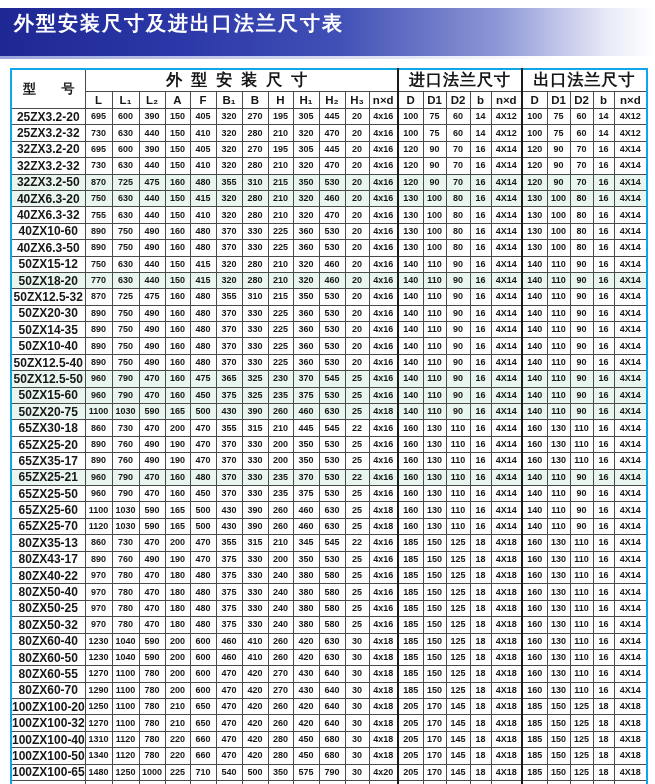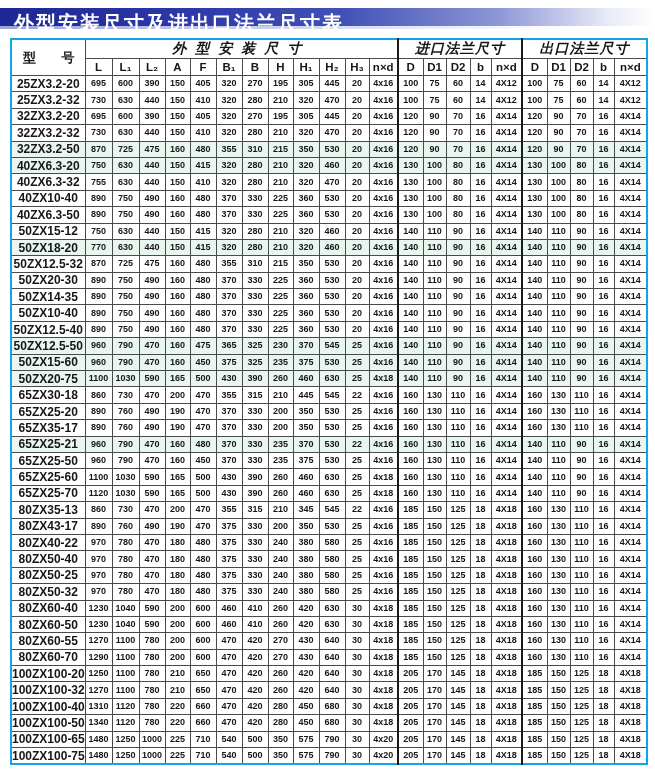--- a/index.html
+++ b/index.html
@@ -1,37 +1,37 @@
 <!DOCTYPE html>
 <html><head>
 <meta charset="utf-8">
 <style>
   html,body { margin:0; padding:0; }
   body {
     width:655px; height:784px; background:#ffffff; overflow:hidden;
     font-family:"Liberation Sans","DejaVu Sans",sans-serif;
   }
   .title-bar {
-    margin-top:8px; height:18px; line-height:31px;
+    margin-top:8px; height:48px; line-height:31px;
     padding-left:14px; box-sizing:border-box;
     background:linear-gradient(90deg,#1e2894 0%,#2c38a8 28%,#4150b6 52%,#8d97d6 76%,#e9ebf8 93%,#ffffff 100%);
     color:#ffffff; font-family:"DejaVu Serif","Liberation Serif",serif;
     font-weight:bold; font-size:20px; letter-spacing:2px; white-space:nowrap;
   }
   .title-under { height:3px; background:linear-gradient(90deg,#9aa4db 0%,rgba(255,255,255,0) 85%); }
   table {
     border-collapse:collapse; table-layout:fixed;
     margin:9px 0 0 10px; width:636px;
     border:2px solid #0ea5e9;
   }
   th,td {
     border:1px solid #4a4a4a; text-align:center; vertical-align:middle;
     padding:0; color:#161616; overflow:hidden; white-space:nowrap;
   }
-  thead th.grp  { height:15px; font-size:14px; font-weight:bold;font-style:italic; }
+  thead th.grp  { height:15px; font-size:16px; font-weight:bold; }
   .grp-wide     { letter-spacing:9px; }
   .grp-flange   { letter-spacing:1px; }
   thead th.sub  { height:16px; font-size:11.5px; font-weight:bold; }
   .model-hdr    { font-size:13px; font-weight:bold; letter-spacing:11px; text-indent:11px; }
   tbody td      { height:15.4px; font-size:9px; font-weight:bold; line-height:1; }
   td.model      { font-size:12px; }
   .sec          { border-left:2px solid #1a1a1a; }
   tr.tint       { background:#e9f5ef; }
 </style>
 </head>
@@ -268,21 +268,21 @@
         <td>80</td>
         <td>16</td>
         <td>4X14</td>
         <td class="sec">130</td>
         <td>100</td>
         <td>80</td>
         <td>16</td>
         <td>4X14</td>
       </tr>
       <tr>
-        <td class="model">40ZX10-40</td>
+        <td class="model">40ZX10-60</td>
         <td>890</td>
         <td>750</td>
         <td>490</td>
         <td>160</td>
         <td>480</td>
         <td>370</td>
         <td>330</td>
         <td>225</td>
         <td>360</td>
         <td>530</td>

